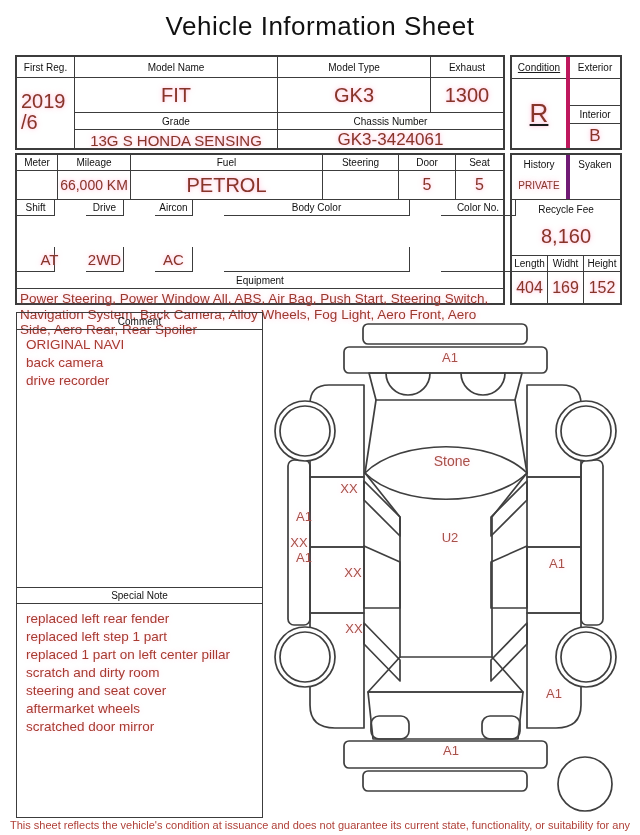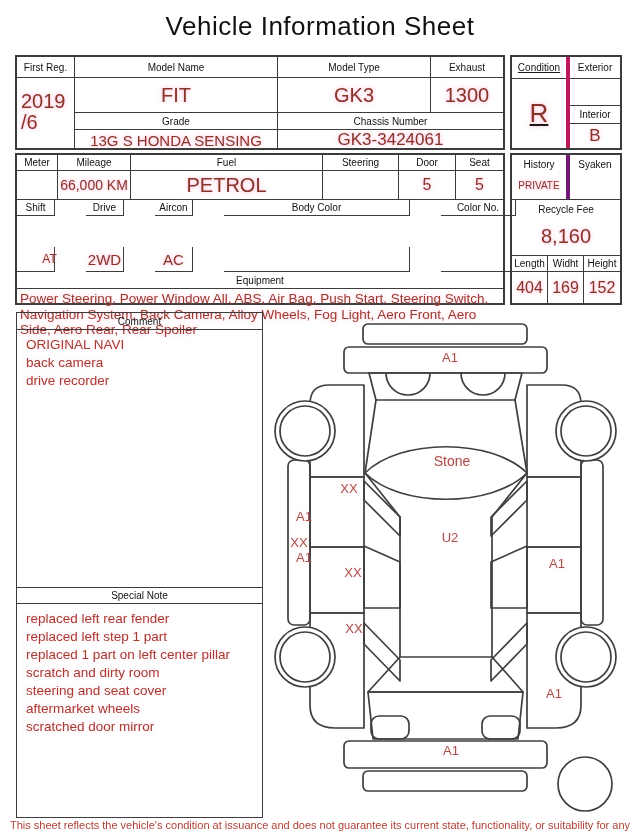--- a/index.html
+++ b/index.html
@@ -94,21 +94,21 @@
       <div class="val br bb" style="font-size:16px;">5</div>
       <div class="val bb" style="font-size:16px;">5</div>
     </div>
     <div style="display:grid;grid-template-columns:38px 38px 38px 186px 75px 1fr;grid-template-rows:16px 25px;flex:none;gap:31px;">
       <div class="lb br bb">Shift</div>
       <div class="lb br bb">Drive</div>
       <div class="lb br bb">Aircon</div>
       <div class="lb br bb">Body Color</div>
       <div class="lb br bb">Color No.</div>
       <div class="lb bb">Interior Color</div>
-      <div class="val br bb" style="font-size:12px;padding-left:28px;">AT</div>
+      <div class="val br bb" style="font-size:15px;padding-left:28px;">AT</div>
       <div class="val br bb" style="font-size:15px;">2WD</div>
       <div class="val br bb" style="font-size:15px;">AC</div>
       <div class="val br bb"></div>
       <div class="val bb"></div>
     </div>
     <div class="lb bb" style="height:16px;flex:none;">Equipment</div>
     <div class="eq-text" style="flex:1;">Power Steering, Power Window All, ABS, Air Bag, Push Start, Steering Switch, Navigation System, Back Camera, Alloy Wheels, Fog Light, Aero Front, Aero Side, Aero Rear, Rear Spoiler</div>
   </div>
 
   <div class="abs tbl" style="left:510px;top:153px;width:112px;height:152px;display:flex;flex-direction:column;">

